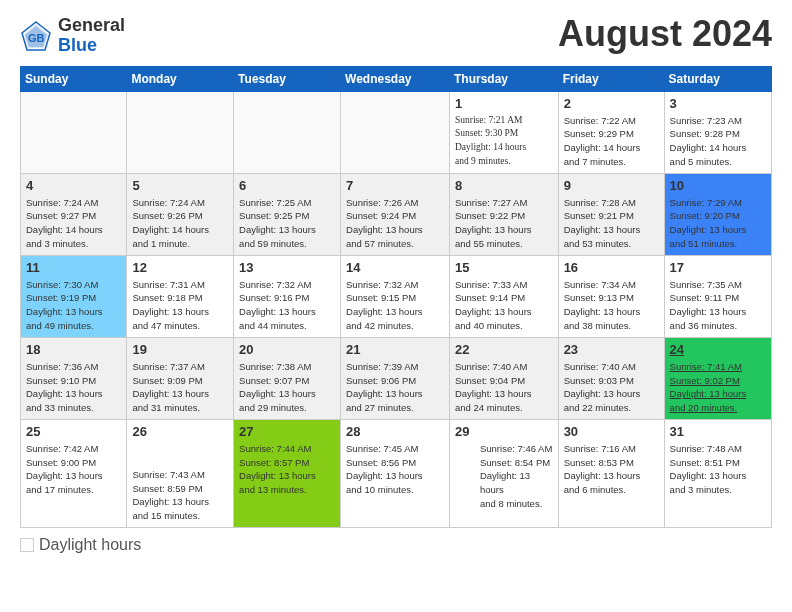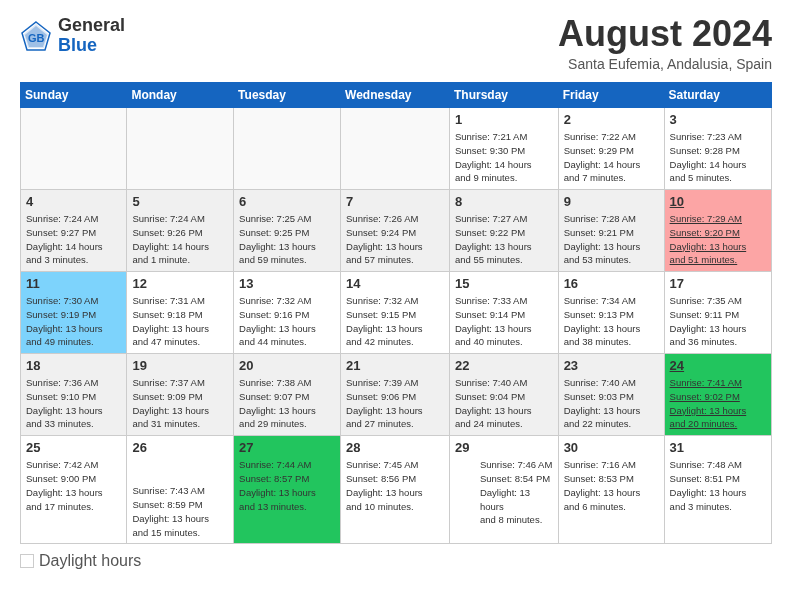--- a/index.html
+++ b/index.html
@@ -130,21 +130,20 @@
         <polygon points="16,6 27,15 23,27 9,27 5,15" fill="#1565c0" opacity="0.3"></polygon>
         <text x="8" y="22" font-size="11" font-weight="bold" fill="#1565c0">GB</text>
       </svg>
       <div class="logo-text">
         <div class="logo-general">General</div>
         <div class="logo-blue">Blue</div>
       </div>
     </div>
     <div class="title-block">
       <div class="month-title">August 2024</div>
-      <div class="subtitle">Santa Eufemia, Andalusia, Spain</div>
     </div>
   </div>
 
   <table class="calendar">
     <thead>
       <tr>
       <th>Sunday</th>
           <th>Monday</th>
           <th>Tuesday</th>
           <th>Wednesday</th>
@@ -154,21 +153,21 @@
         </tr>
     </thead>
     <tbody id="calendar-body">
     <tr>
           <td class="empty"></td>
           <td class="empty"></td>
           <td class="empty"></td>
           <td class="empty"></td>
           <td style="background: rgb(255, 255, 255);">
             <span class="day-number">1</span>
-            <div class="day-info" style="white-space: pre-line;">Sunrise: 7:21 AM
+            <div class="day-info" style="white-space: pre-line; font-family: Liberation Serif, serif;">Sunrise: 7:21 AM
 Sunset: 9:30 PM
 Daylight: 14 hours
 and 9 minutes.</div>
           </td>
           <td style="background: rgb(255, 255, 255);">
             <span class="day-number">2</span>
             <div class="day-info" style="white-space: pre-line;">Sunrise: 7:22 AM
 Sunset: 9:29 PM
 Daylight: 14 hours
 and 7 minutes.</div>
@@ -217,21 +216,21 @@
 Daylight: 13 hours
 and 55 minutes.</div>
           </td>
           <td style="background: rgb(240, 240, 240);">
             <span class="day-number">9</span>
             <div class="day-info" style="white-space: pre-line;">Sunrise: 7:28 AM
 Sunset: 9:21 PM
 Daylight: 13 hours
 and 53 minutes.</div>
           </td>
-          <td style="background: #fca5a5; text-decoration: underline;">
+          <td style="background: #3b82f6;">
             <span class="day-number">10</span>
             <div class="day-info" style="white-space: pre-line;">Sunrise: 7:29 AM
 Sunset: 9:20 PM
 Daylight: 13 hours
 and 51 minutes.</div>
           </td>
         </tr>
         <tr>
           <td style="background: #7dd3fc; margin-top: 42px;">
             <span class="day-number">11</span>
@@ -342,21 +341,21 @@
 Daylight: 13 hours
 and 17 minutes.</div>
           </td>
           <td style="background: rgb(255, 255, 255);">
             <span class="day-number">26</span>
             <div class="day-info" style="white-space: pre-line; margin-top: 29px;">Sunrise: 7:43 AM
 Sunset: 8:59 PM
 Daylight: 13 hours
 and 15 minutes.</div>
           </td>
-          <td style="background: #22c55e;">
+          <td style="background: #84cc16;">
             <span class="day-number">27</span>
             <div class="day-info" style="white-space: pre-line;">Sunrise: 7:44 AM
 Sunset: 8:57 PM
 Daylight: 13 hours
 and 13 minutes.</div>
           </td>
           <td style="background: rgb(255, 255, 255);">
             <span class="day-number">28</span>
             <div class="day-info" style="white-space: pre-line;">Sunrise: 7:45 AM
 Sunset: 8:56 PM

